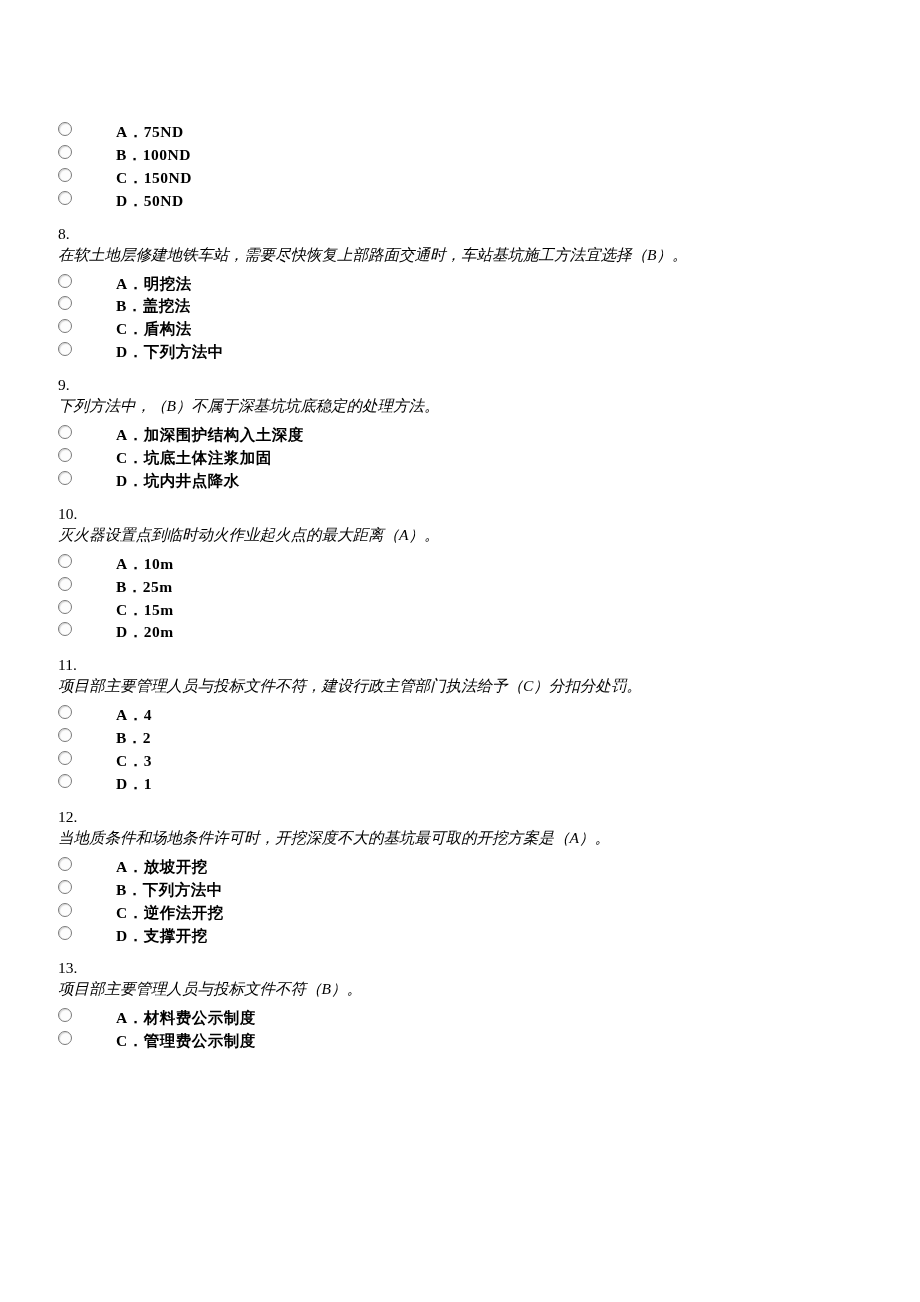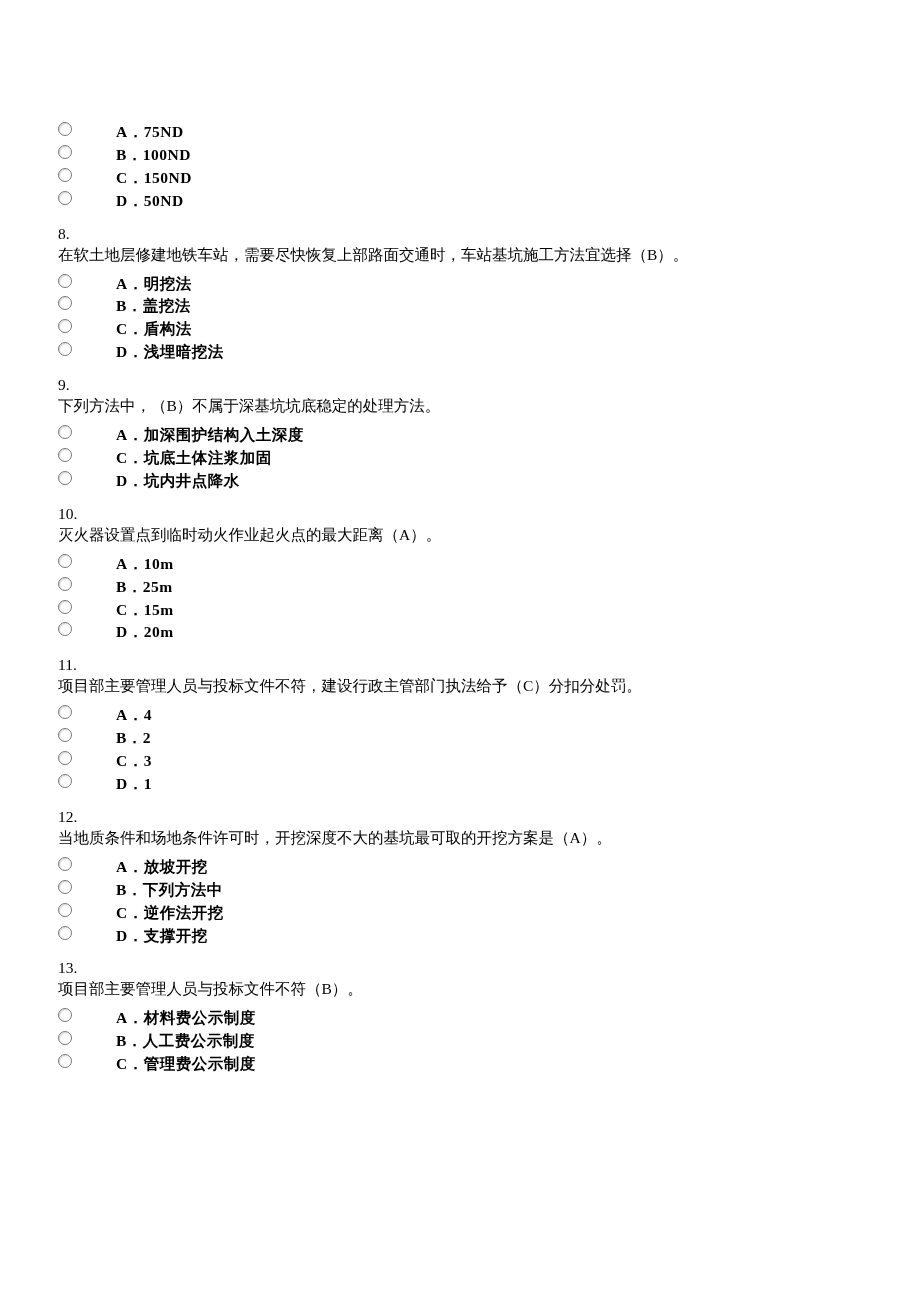--- a/index.html
+++ b/index.html
@@ -14,20 +14,21 @@
     box-sizing: border-box;
   }
   .question-block {
     margin-bottom: 10px;
   }
   .qnum {
     margin-top: 12px;
   }
   .stem {
     margin-bottom: 6px;
+    font-style: italic;
   }
   .options {
     display: table;
   }
   .option-row {
     display: table-row;
     font-weight: bold;
   }
   .radio-cell {
     display: table-cell;
@@ -100,21 +101,21 @@
         <div class="option-row">
           <div class="radio-cell"><span class="radio-icon"></span></div>
           <div class="label-cell letter-space">B．盖挖法</div>
         </div>
         <div class="option-row">
           <div class="radio-cell"><span class="radio-icon"></span></div>
           <div class="label-cell letter-space">C．盾构法</div>
         </div>
         <div class="option-row">
           <div class="radio-cell"><span class="radio-icon"></span></div>
-          <div class="label-cell letter-space">D．浅埋暗挖法</div>
+          <div class="label-cell letter-space">D．下列方法中</div>
         </div>
       </div>
     </div>
     <div class="question-block">
       <div class="qnum">9.</div>
       <div class="stem">下列方法中，（B）不属于深基坑坑底稳定的处理方法。</div>
       <div class="options">
         <div class="option-row">
           <div class="radio-cell"><span class="radio-icon"></span></div>
           <div class="label-cell letter-space">A．加深围护结构入土深度</div>
@@ -195,24 +196,20 @@
         </div>
       </div>
     </div>
     <div class="question-block">
       <div class="qnum">13.</div>
       <div class="stem">项目部主要管理人员与投标文件不符（B）。</div>
       <div class="options">
         <div class="option-row">
           <div class="radio-cell"><span class="radio-icon"></span></div>
           <div class="label-cell letter-space">A．材料费公示制度</div>
-        </div>
-        <div class="option-row">
-          <div class="radio-cell"><span class="radio-icon"></span></div>
-          <div class="label-cell letter-space">B．人工费公示制度</div>
         </div>
         <div class="option-row">
           <div class="radio-cell"><span class="radio-icon"></span></div>
           <div class="label-cell letter-space">C．管理费公示制度</div>
         </div>
       </div>
     </div>
   </div>
 
 </body></html>

